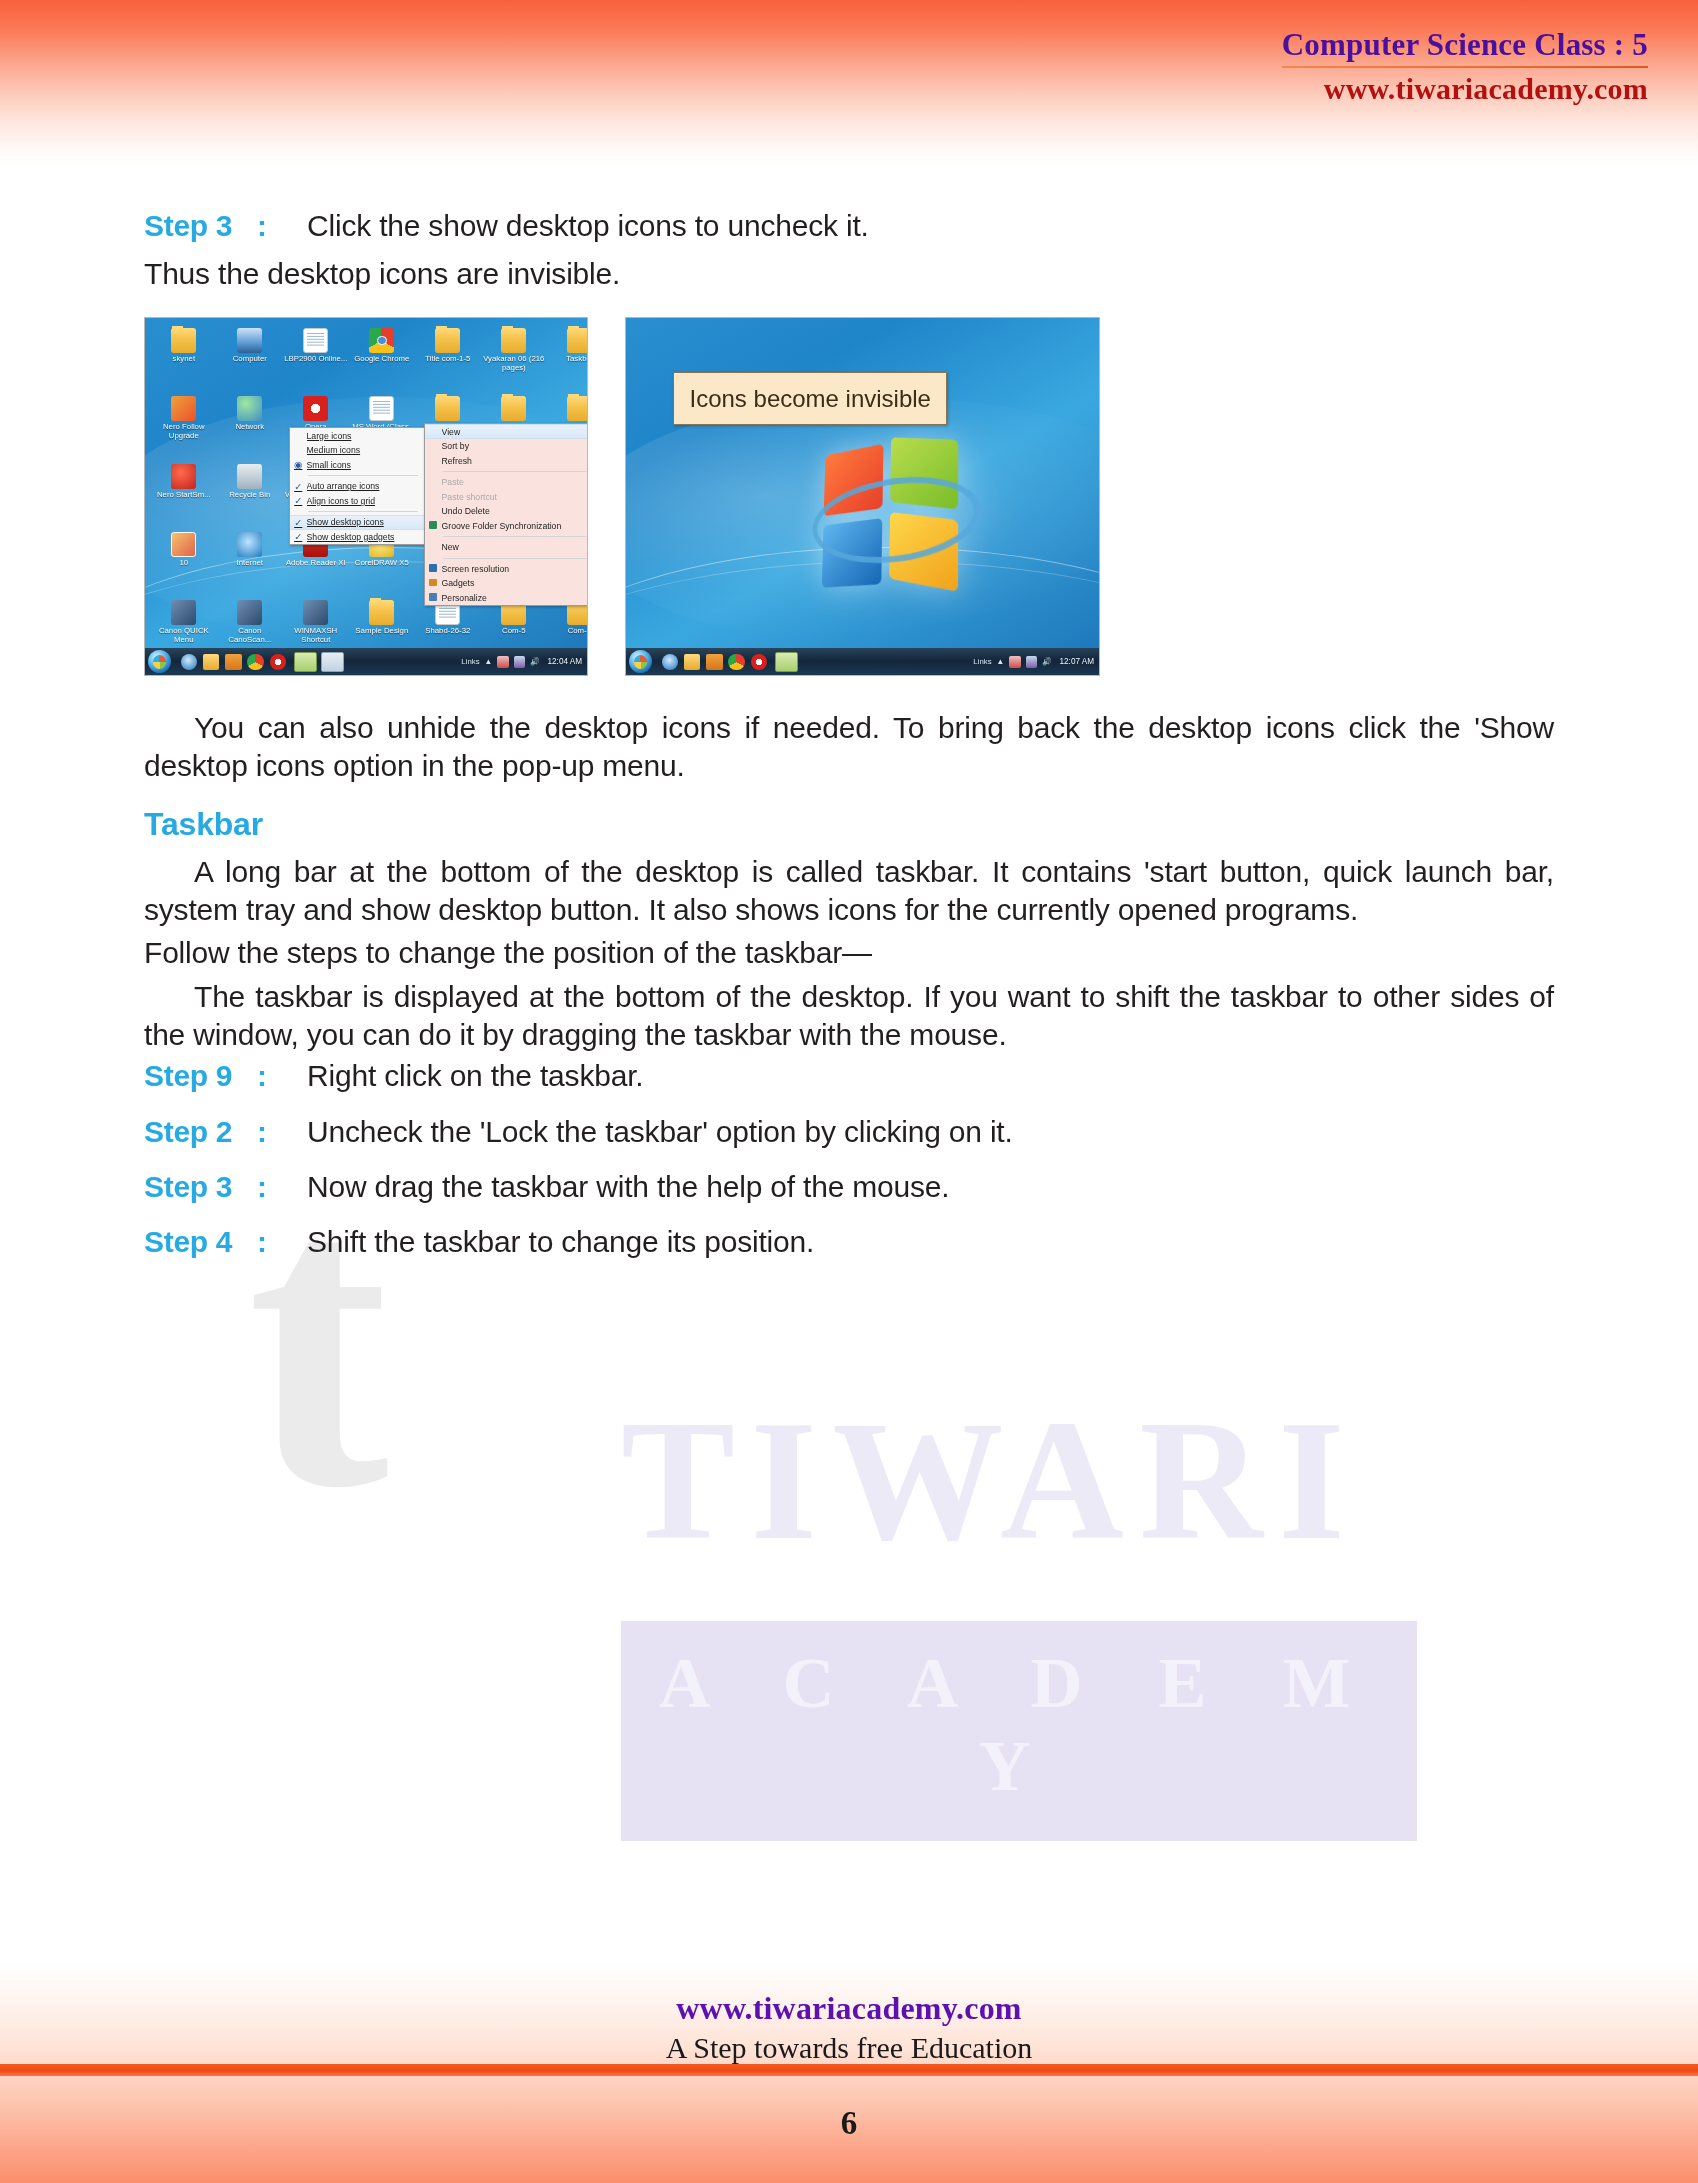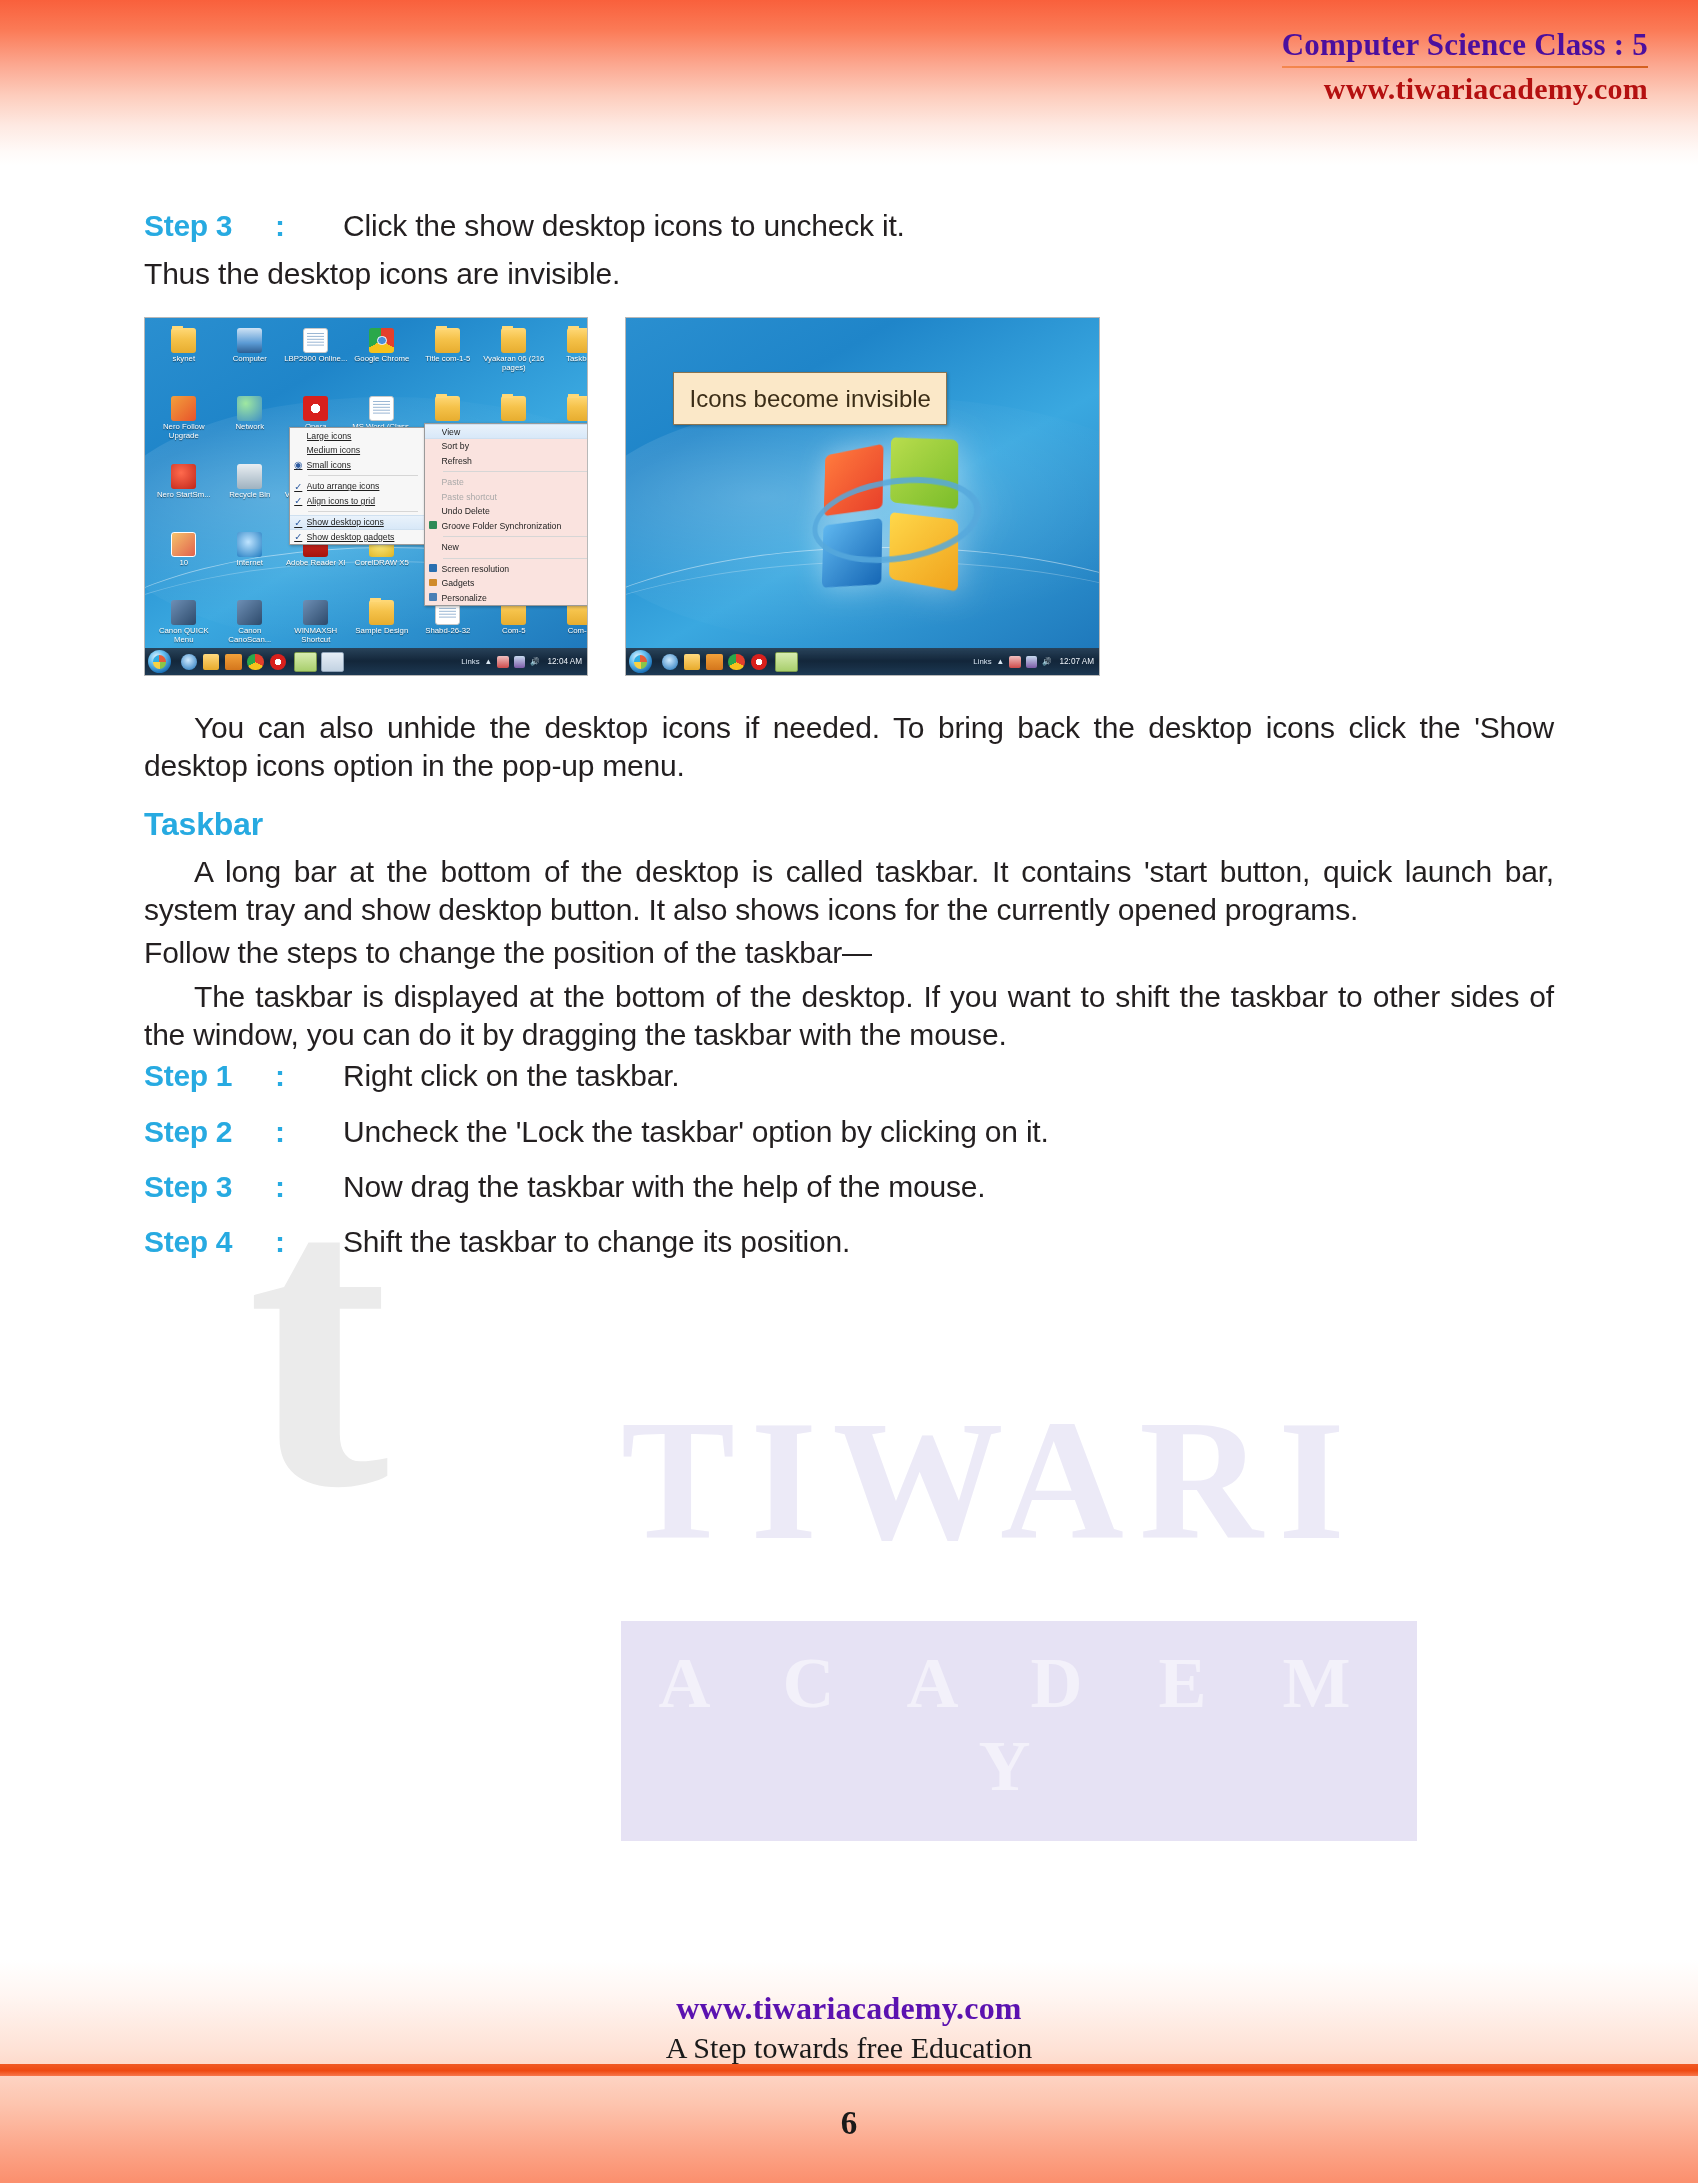--- a/index.html
+++ b/index.html
@@ -125,21 +125,20 @@
     top: 209px;
     z-index: 5;
   }
 
   .steprow {
     display: flex;
     align-items: center;
     font-size: 30px;
     color: #231f20;
     margin-bottom: 11.6px;
-    gap: 18px;
   }
   .step-label {
     color: #27aae1;
     font-weight: bold;
     width: 113px;
     flex: 0 0 113px;
     font-size: 30px;
     letter-spacing: -0.3px;
   }
   .step-colon {
@@ -752,21 +751,21 @@
     <p class="body indent">You can also unhide the desktop icons if needed. To bring back the desktop icons click the 'Show desktop icons option in the pop-up menu.</p>
 
     <h2 class="section">Taskbar</h2>
 
     <p class="body indent">A long bar at the bottom of the desktop is called taskbar. It contains 'start button, quick launch bar, system tray and show desktop button. It also shows icons for the currently opened programs.</p>
     <p class="body plain">Follow the steps to change the position of the taskbar—</p>
     <p class="body indent">The taskbar is displayed at the bottom of the desktop. If you want to shift the taskbar to other sides of the window, you can do it by dragging the taskbar with the mouse.</p>
 
     <div id="steps-list">
         <div class="steprow" style="margin-bottom: 21.3px;">
-          <span class="step-label">Step 1</span>
+          <span class="step-label">Step 9</span>
           <span class="step-colon">:</span>
           <span class="step-text">Right click on the taskbar.</span>
         </div>
         <div class="steprow" style="margin-bottom: 21.3px;">
           <span class="step-label">Step 2</span>
           <span class="step-colon">:</span>
           <span class="step-text">Uncheck the 'Lock the taskbar' option by clicking on it.</span>
         </div>
         <div class="steprow" style="margin-bottom: 21.3px;">
           <span class="step-label">Step 3</span>

